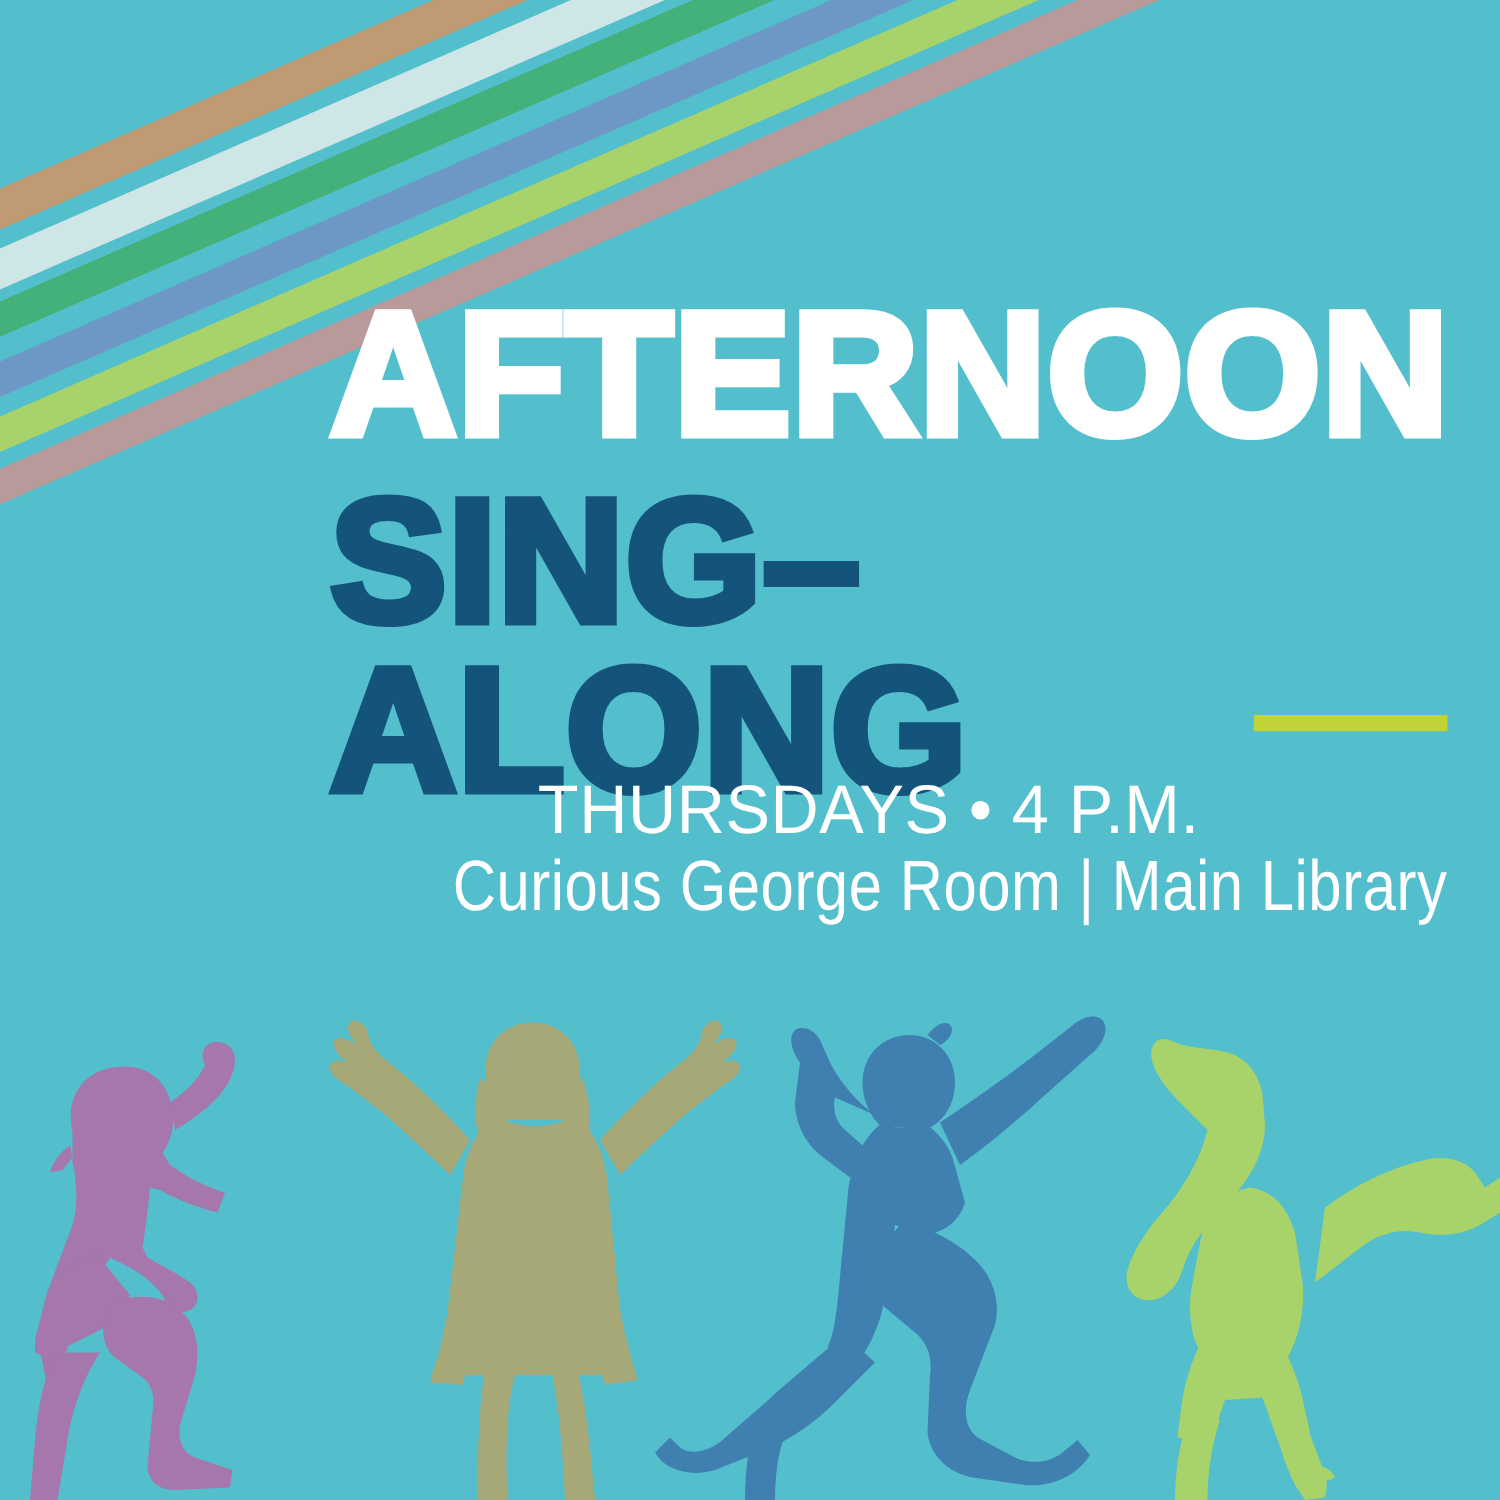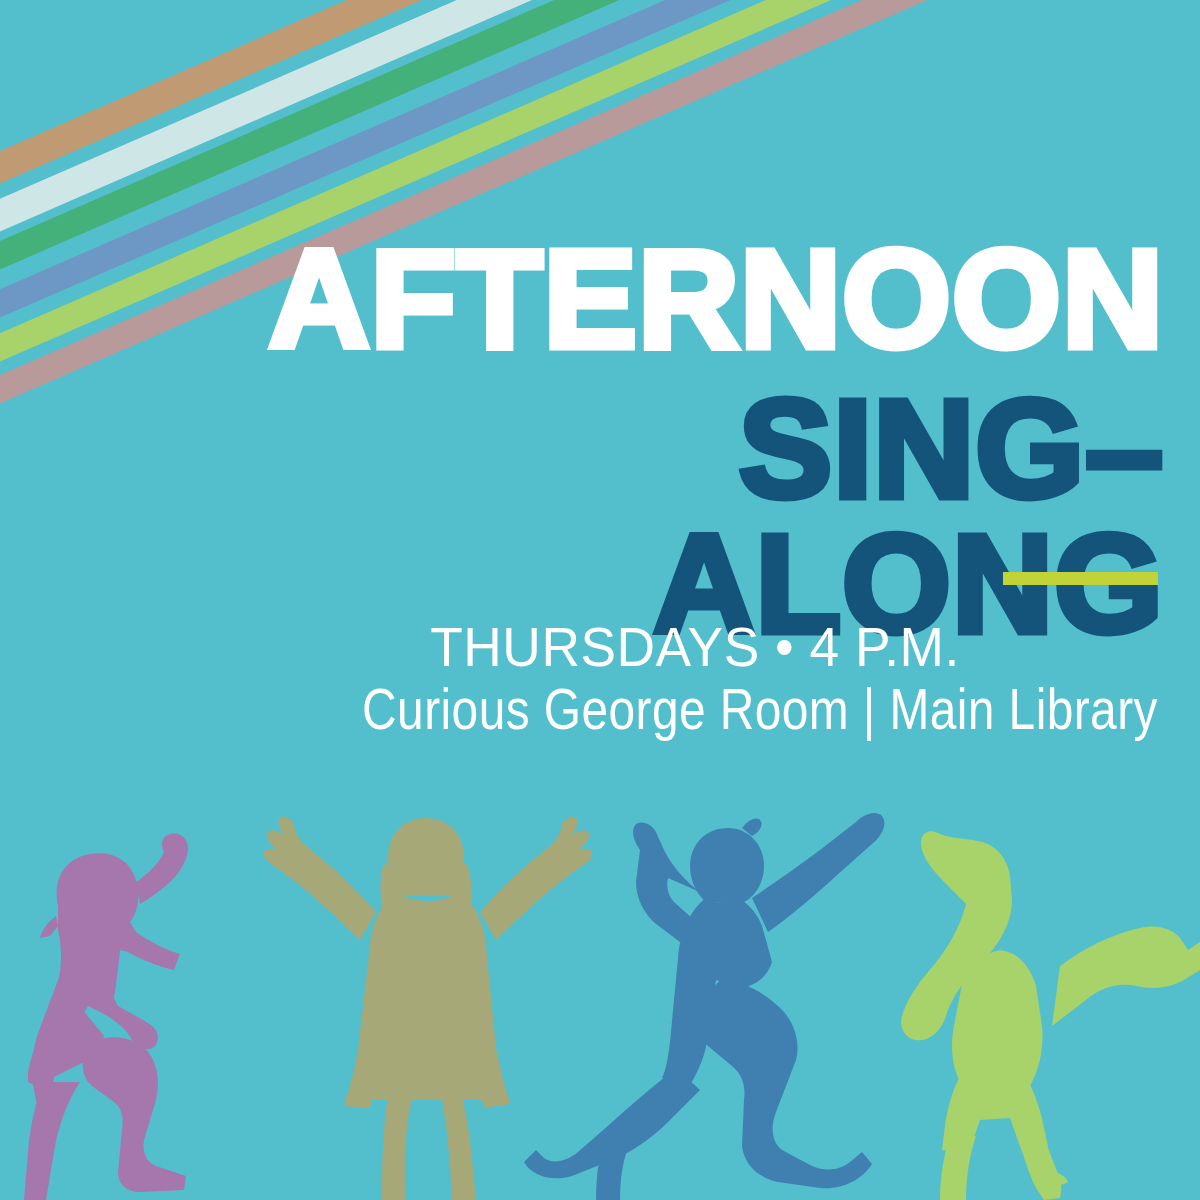--- a/index.html
+++ b/index.html
@@ -26,21 +26,21 @@
     overflow: hidden;
     pointer-events: none;
   }
 
   
   #headline {
     position: absolute;
     right: 36px;
     top: 232px;
     width: 900px;
-    text-align: right;
+    text-align: left;
   }
   .bigword {
     display: block;
     font-family: "Liberation Sans", sans-serif;
     font-weight: 700;
     font-size: 144px;
     line-height: 0.96;
     letter-spacing: 1px;
     -webkit-text-stroke: 7px currentColor;
     paint-order: stroke fill;

